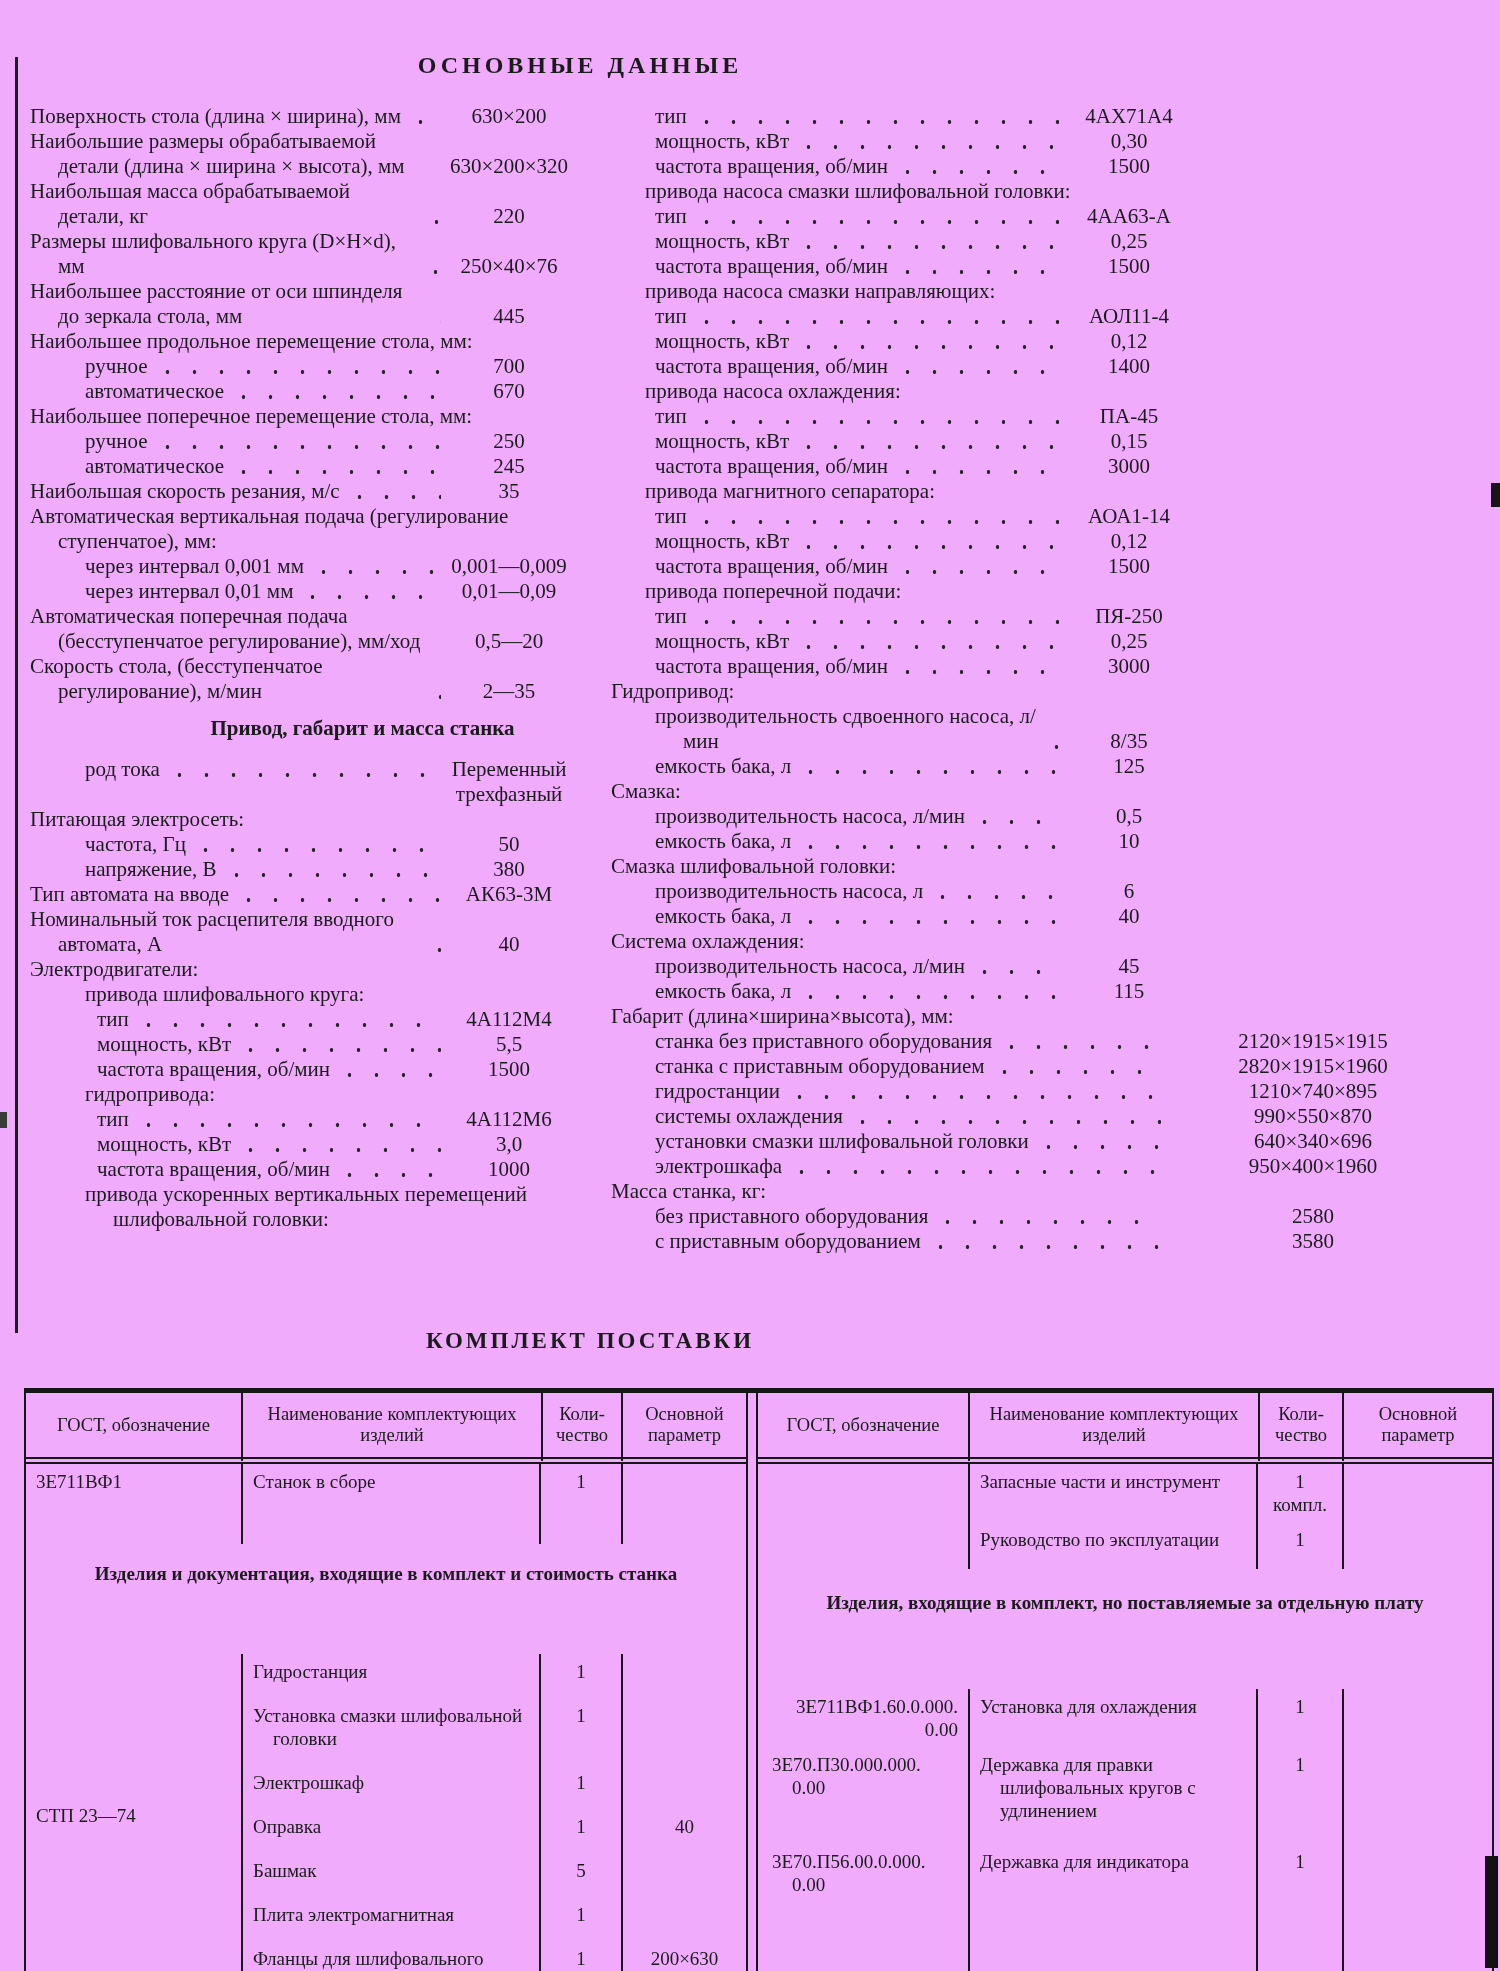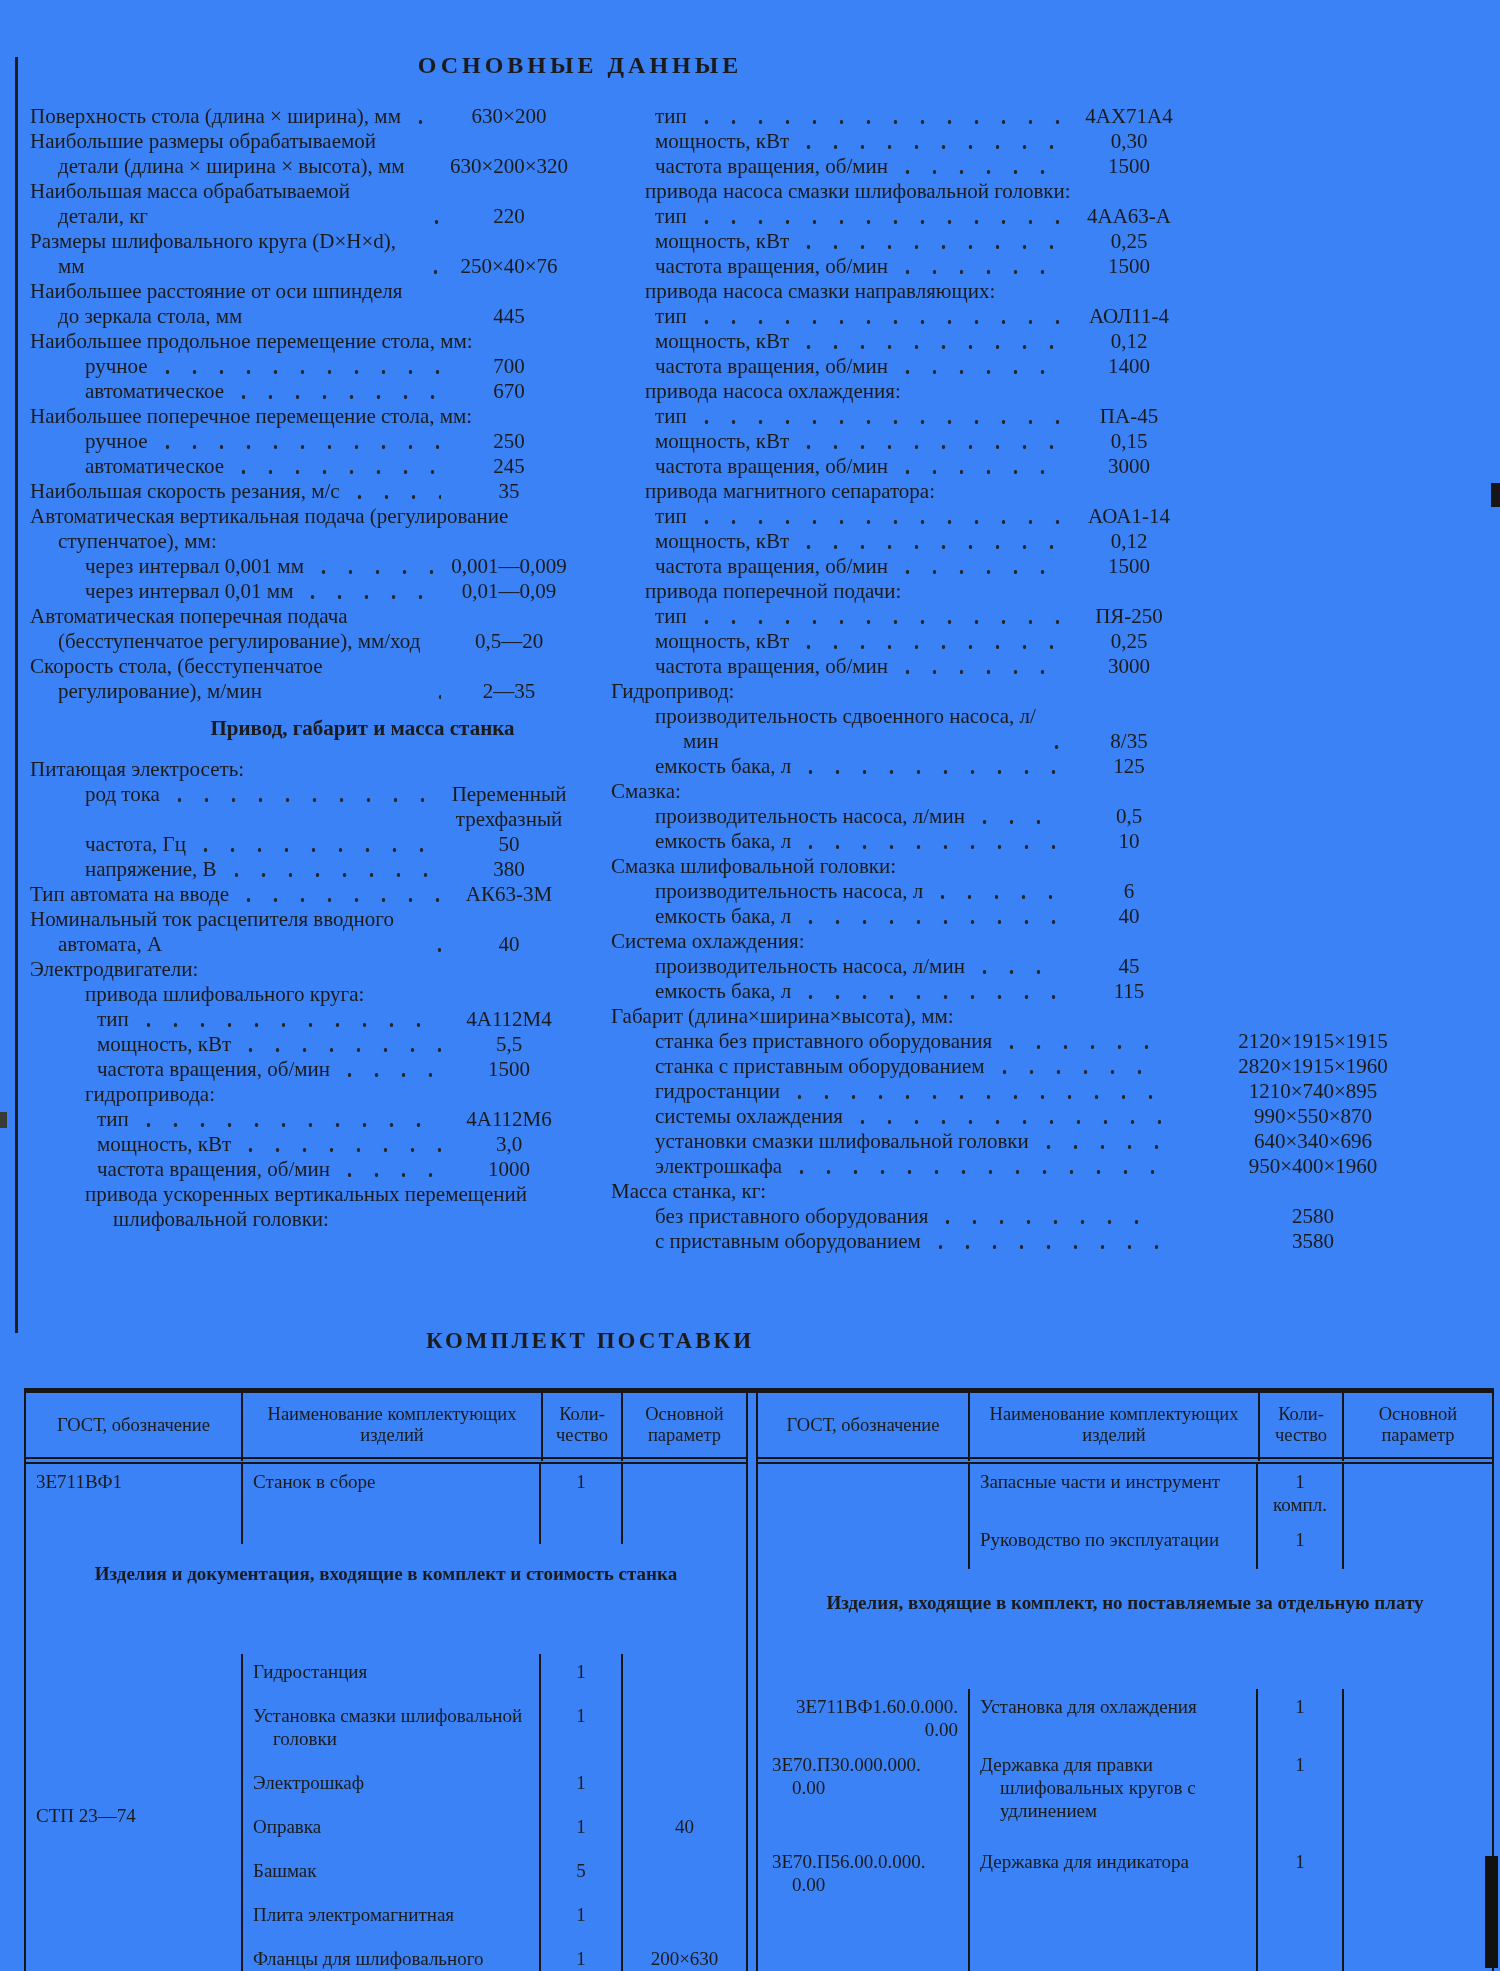--- a/index.html
+++ b/index.html
@@ -1,16 +1,16 @@
 <!DOCTYPE html>
 <html><head>
 <meta charset="utf-8">
 <style>
   html,body{margin:0;padding:0;background:#d9d8d4;}
-  .page{position:relative;width:1500px;height:1971px;background:#3b82f6;color:#1b1b1b;
+  .page{position:relative;width:1500px;height:1971px;background:#f0abfc;color:#1b1b1b;
         font-family:"Liberation Serif","DejaVu Serif",serif;overflow:hidden;}
   
   .t1{position:absolute;top:52px;left:0;width:1160px;text-align:center;margin:0;
       font-size:24px;font-weight:bold;letter-spacing:4px;}
   .t2{position:absolute;top:1328px;left:0;width:1180px;text-align:center;margin:0;
       font-size:23px;font-weight:bold;letter-spacing:3px;}
   
   .cols{position:absolute;top:104px;left:30px;width:1433px;display:flex;}
   #col-left{width:545px;flex:0 0 545px;}
   #specsR{width:852px;flex:0 0 852px;margin-left:36px;}
@@ -149,27 +149,27 @@
             <span class="val">0,5—20</span>
           </div>
           <div class="srow i0">
             <span class="lbl">Скорость стола, (бесступенчатое регулирование), м/мин</span>
             <span class="leader"></span>
             <span class="val">2—35</span>
           </div>
         </div>
       <h2 class="h-drive">Привод, габарит и масса станка</h2>
       <div id="specsB">
-          <div class="srow i0">
-            <span class="lbl">Питающая электросеть:</span>
-          </div>
           <div class="srow i1 atop">
             <span class="lbl">род тока</span>
             <span class="leader"></span>
             <span class="val">Переменный трехфазный</span>
+          </div>
+          <div class="srow i0">
+            <span class="lbl">Питающая электросеть:</span>
           </div>
           <div class="srow i1">
             <span class="lbl">частота, Гц</span>
             <span class="leader"></span>
             <span class="val">50</span>
           </div>
           <div class="srow i1">
             <span class="lbl">напряжение, В</span>
             <span class="leader"></span>
             <span class="val">380</span>

